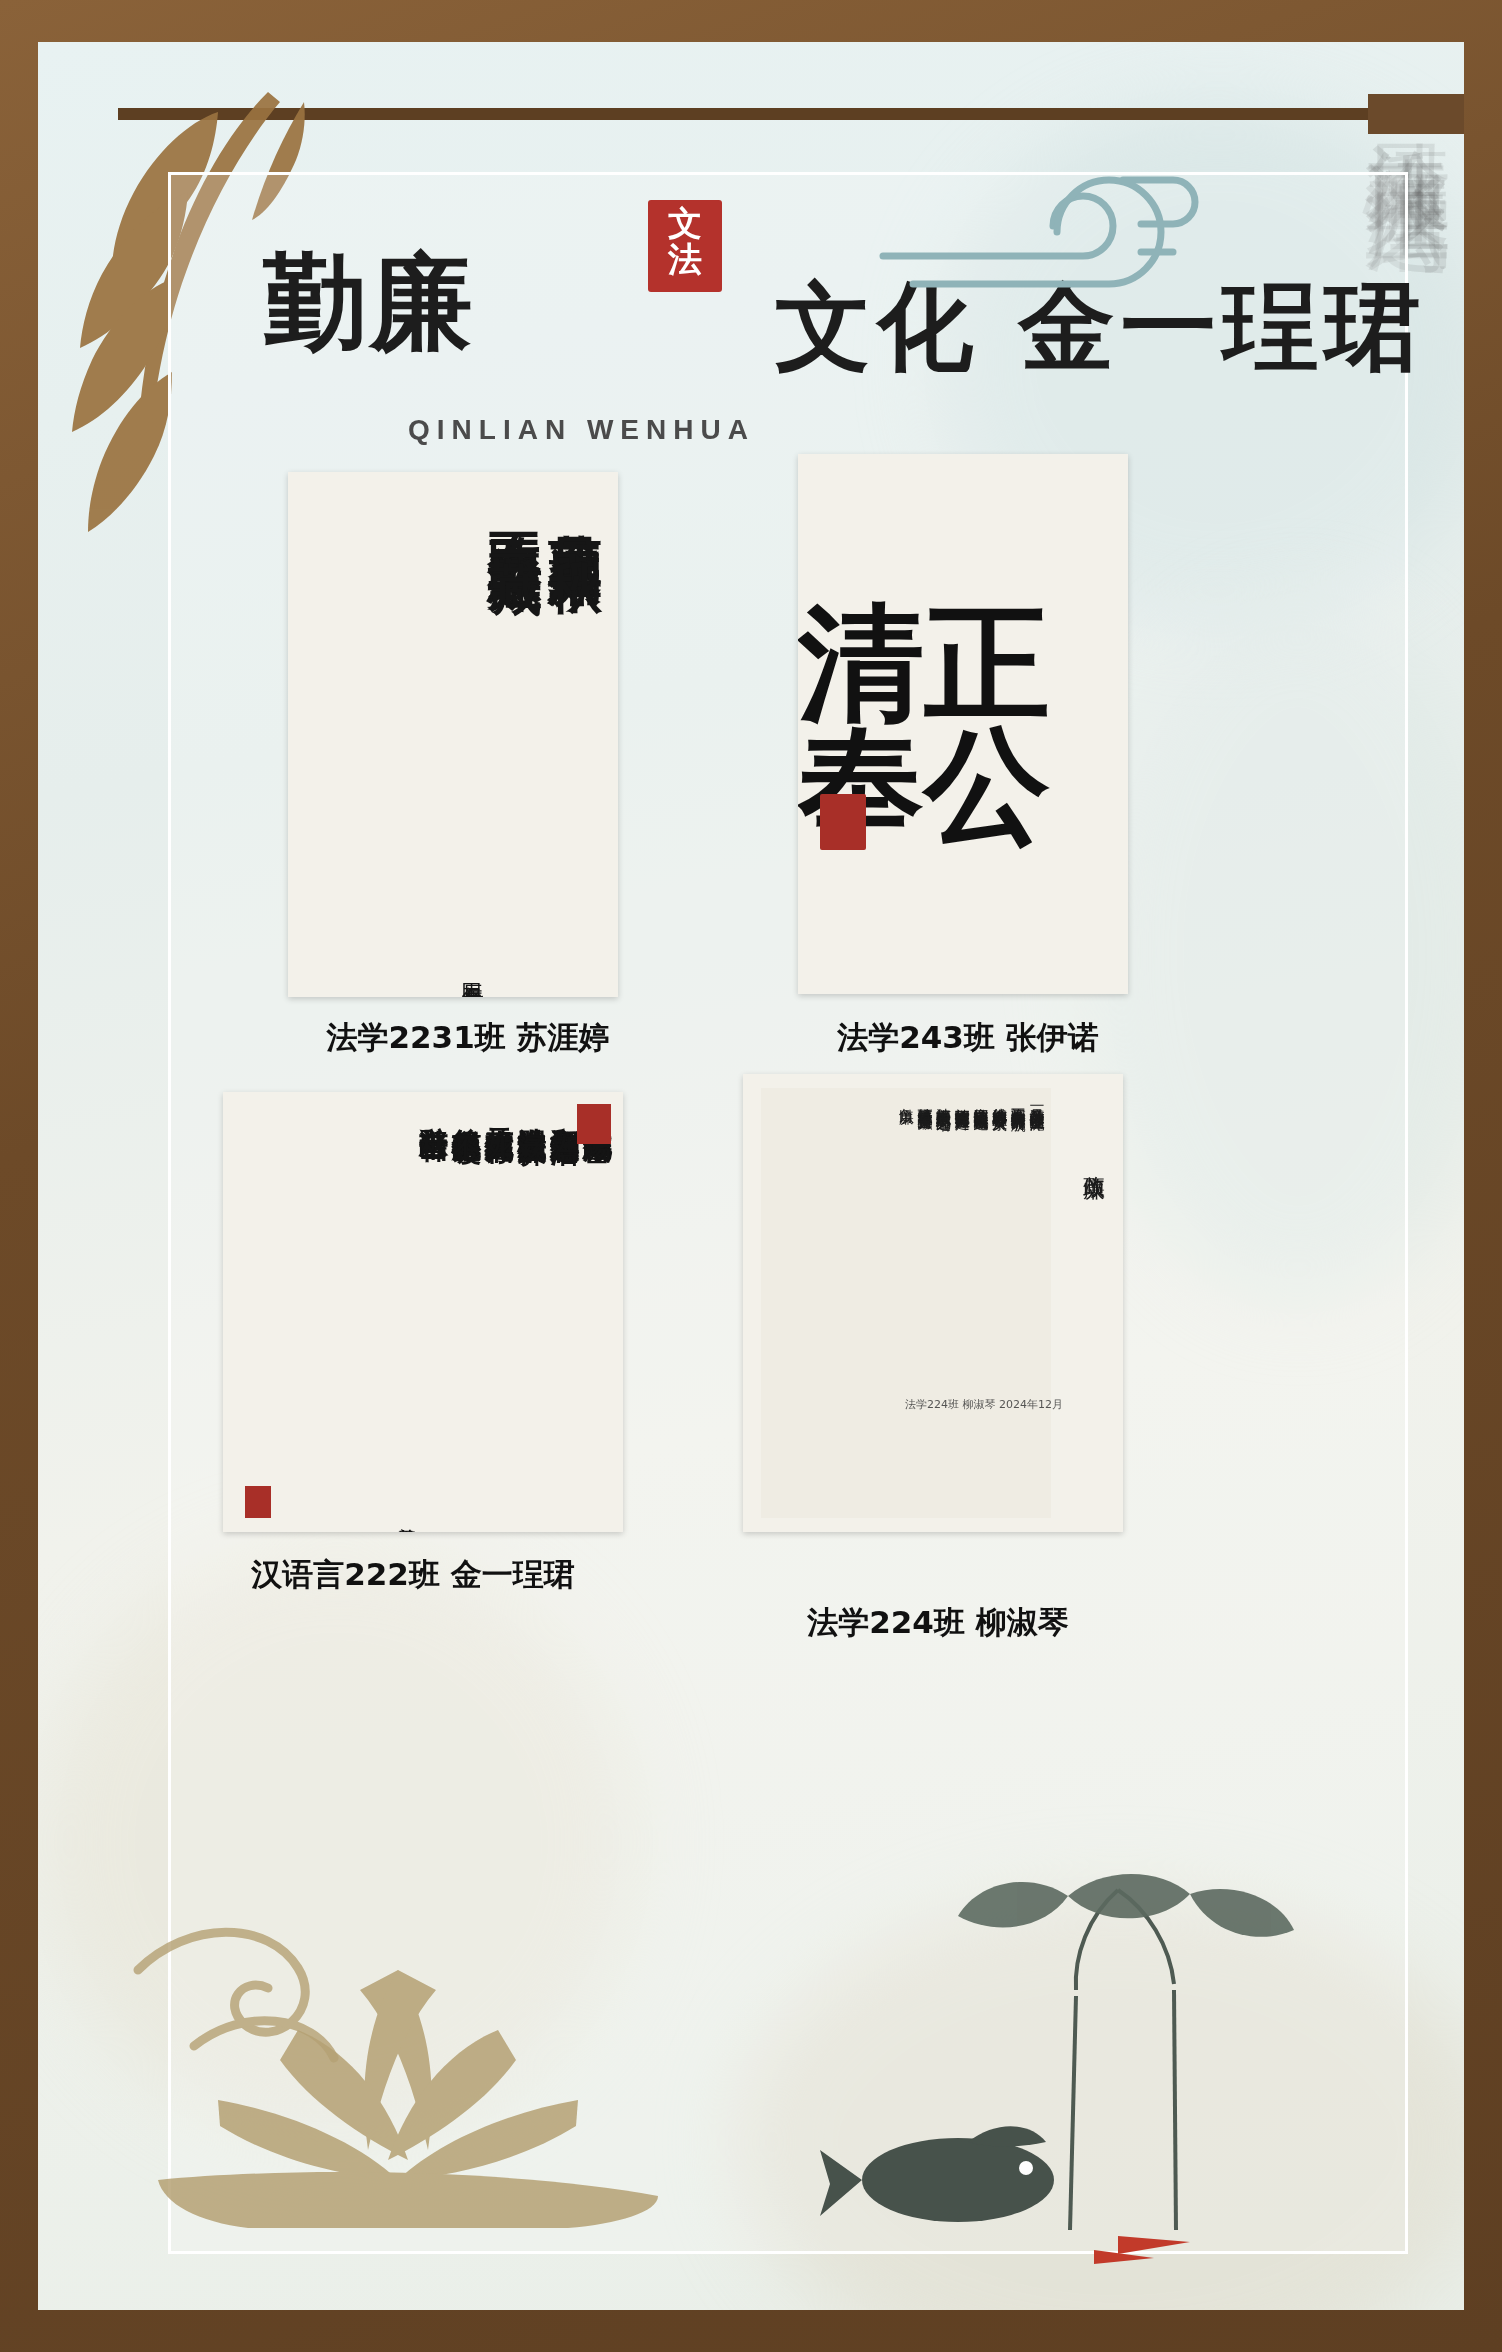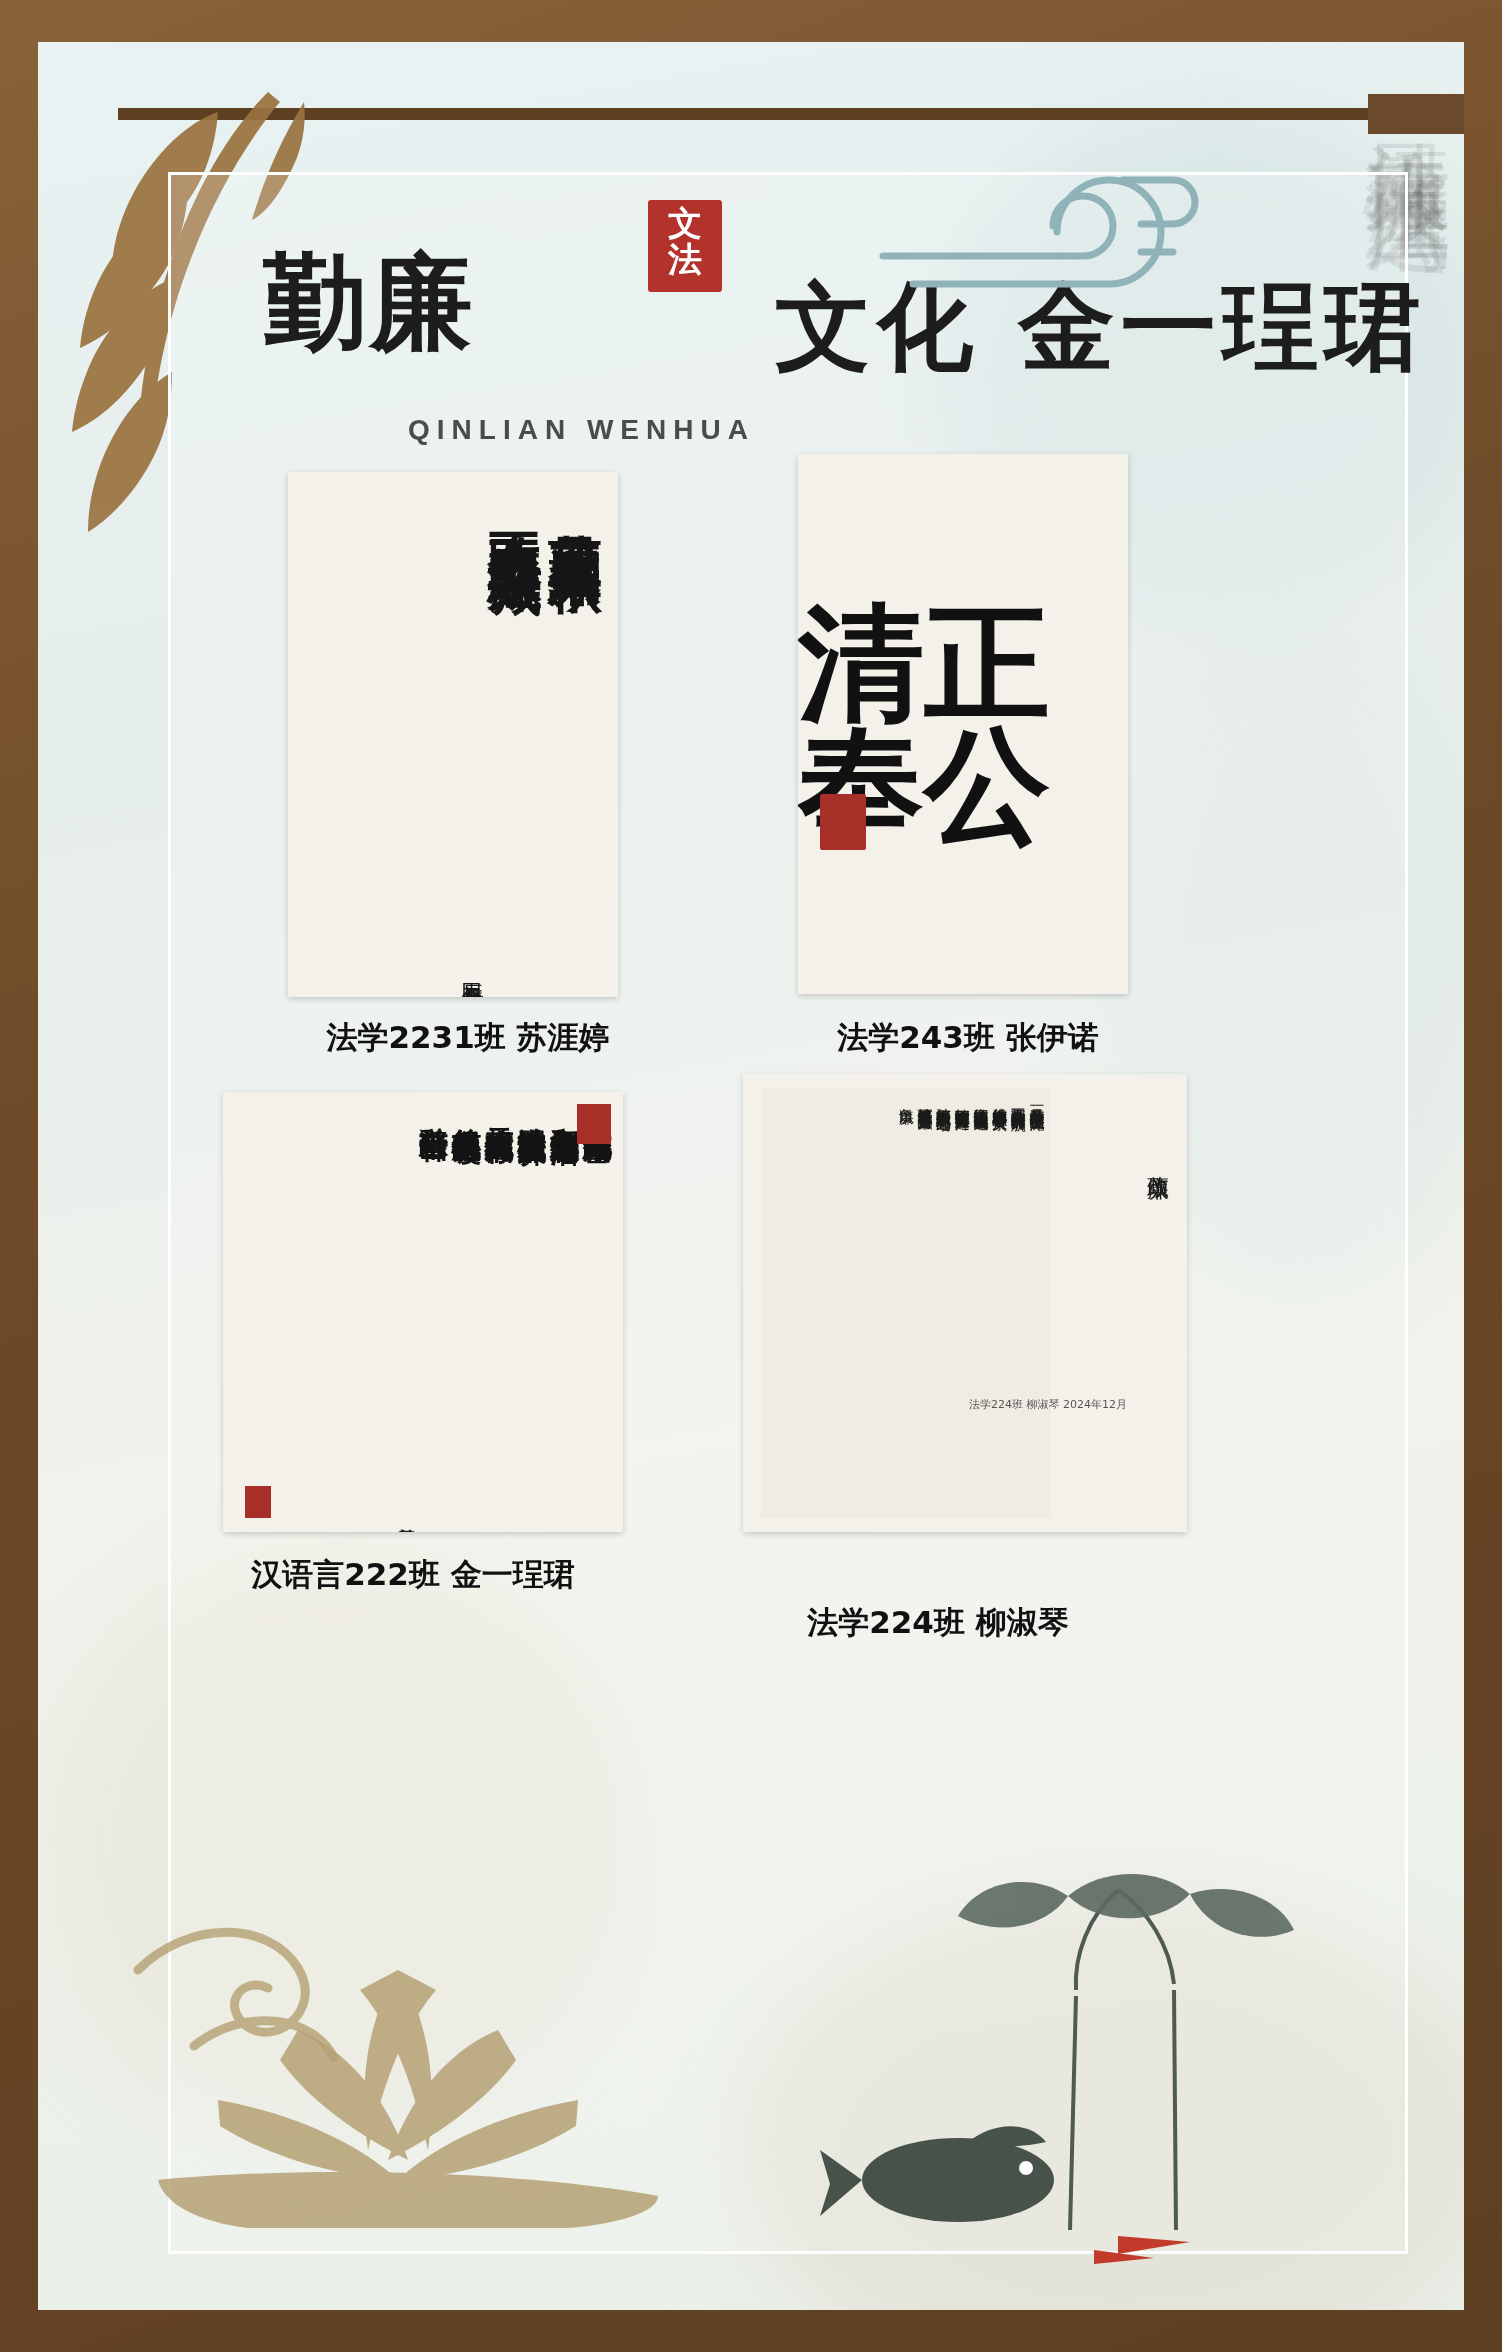--- a/index.html
+++ b/index.html
@@ -209,21 +209,21 @@
     font-weight: bold;
     line-height: 1.06;
     color: #141414;
     letter-spacing: 1px;
   }
   .w3-col.sig { font-size: 17px; font-weight: normal; align-self: flex-end; }
   .w3-seal-top { position: absolute; right: 12px; top: 12px; width: 34px; height: 40px; background:#a82f28; }
   .w3-seal-bot { position: absolute; left: 22px; bottom: 14px; width: 26px; height: 32px; background:#a82f28; }
 
   
-  .w4-art { left: 545px; top: 602px; width: 444px; height: 458px; background: #cfcfc7; }
+  .w4-art { left: 545px; top: 602px; width: 380px; height: 458px; background: #cfcfc7; }
   .w4-sheet {
     position: absolute; left: 18px; top: 14px; width: 290px; height: 430px;
     background: #efece3;
     padding: 8px 6px;
     box-sizing: border-box;
     overflow: hidden;
   }
   .w4-cols { display: flex; flex-direction: row-reverse; gap: 1px; height: 100%; }
   .w4-col {
     writing-mode: vertical-rl;

